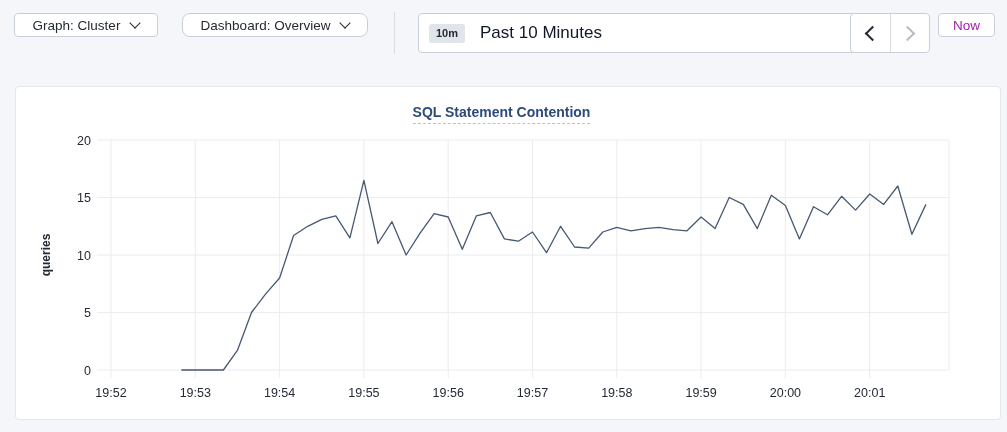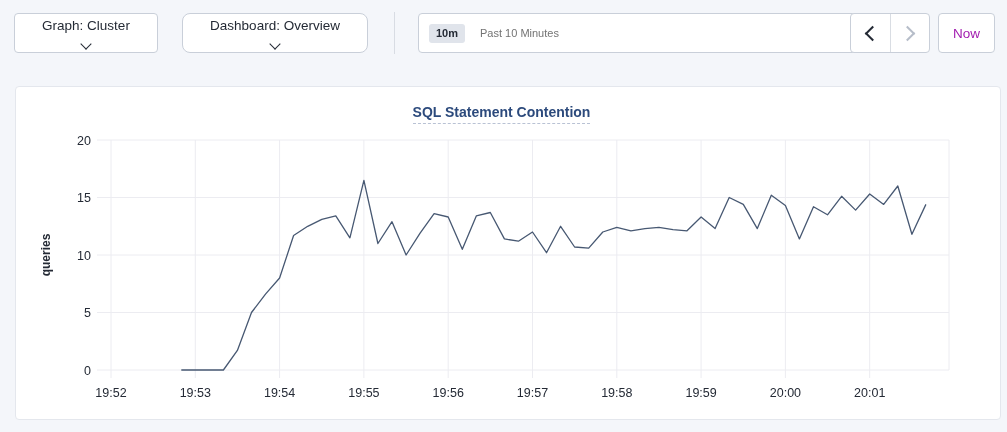--- a/index.html
+++ b/index.html
@@ -1,33 +1,33 @@
 <!DOCTYPE html>
 <html><head>
 <meta charset="utf-8">
 <style>
   html,body{margin:0;padding:0;}
   body{width:1007px;height:432px;background:#f4f6fa;font-family:"Liberation Sans",sans-serif;overflow:hidden;}
   .page{position:relative;width:1007px;height:432px;background:#f4f6fa;}
 
   
-  .btn{position:absolute;box-sizing:border-box;top:13px;height:40px;background:#fff;
+  .btn{position:absolute;box-sizing:border-box;top:13px;height:24px;background:#fff;
        border:1px solid #c9cfd9;border-radius:4px;display:flex;align-items:center;
        justify-content:center;gap:11px;font-size:13.5px;color:#242a35;cursor:pointer;
-       font-family:inherit;padding:0 14px;flex-direction:column;}
+       font-family:inherit;padding:0 14px;}
   .graph-btn{left:14px;width:144px;}
   .dash-btn{left:182px;width:186px;border-radius:8px;}
   .vdivider{position:absolute;left:394px;top:12px;width:1px;height:42px;background:#d8dce3;}
 
   .time-picker{position:absolute;left:418px;top:13px;width:459px;height:40px;box-sizing:border-box;
        background:#fff;border:1px solid #c9cfd9;border-radius:4px;display:flex;align-items:center;
        padding:0 16px 0 10px;cursor:pointer;}
   .badge{background:#e0e4eb;color:#242a35;font-size:11px;font-weight:bold;border-radius:3px;
        padding:4px 7px;line-height:1;}
-  .tp-label{margin-left:15px;font-size:11px;color:#737373;}
+  .tp-label{margin-left:15px;font-size:17px;color:#0f172a;}
   .tp-caret{margin-left:auto;}
 
   .arrow-group{position:absolute;left:850px;top:13px;width:80px;height:40px;box-sizing:border-box;
        background:#fff;border:1px solid #c9cfd9;border-radius:4px;display:flex;}
   .arrow-half{flex:1;display:flex;align-items:center;justify-content:center;cursor:pointer;}
   .arrow-half + .arrow-half{border-left:1px solid #d9dde3;}
   .now-btn{left:938px;width:57px;color:#a21caf;cursor:default;}
 
   
   .chev{display:inline-block;border-style:solid;border-color:currentColor;border-width:0;}

